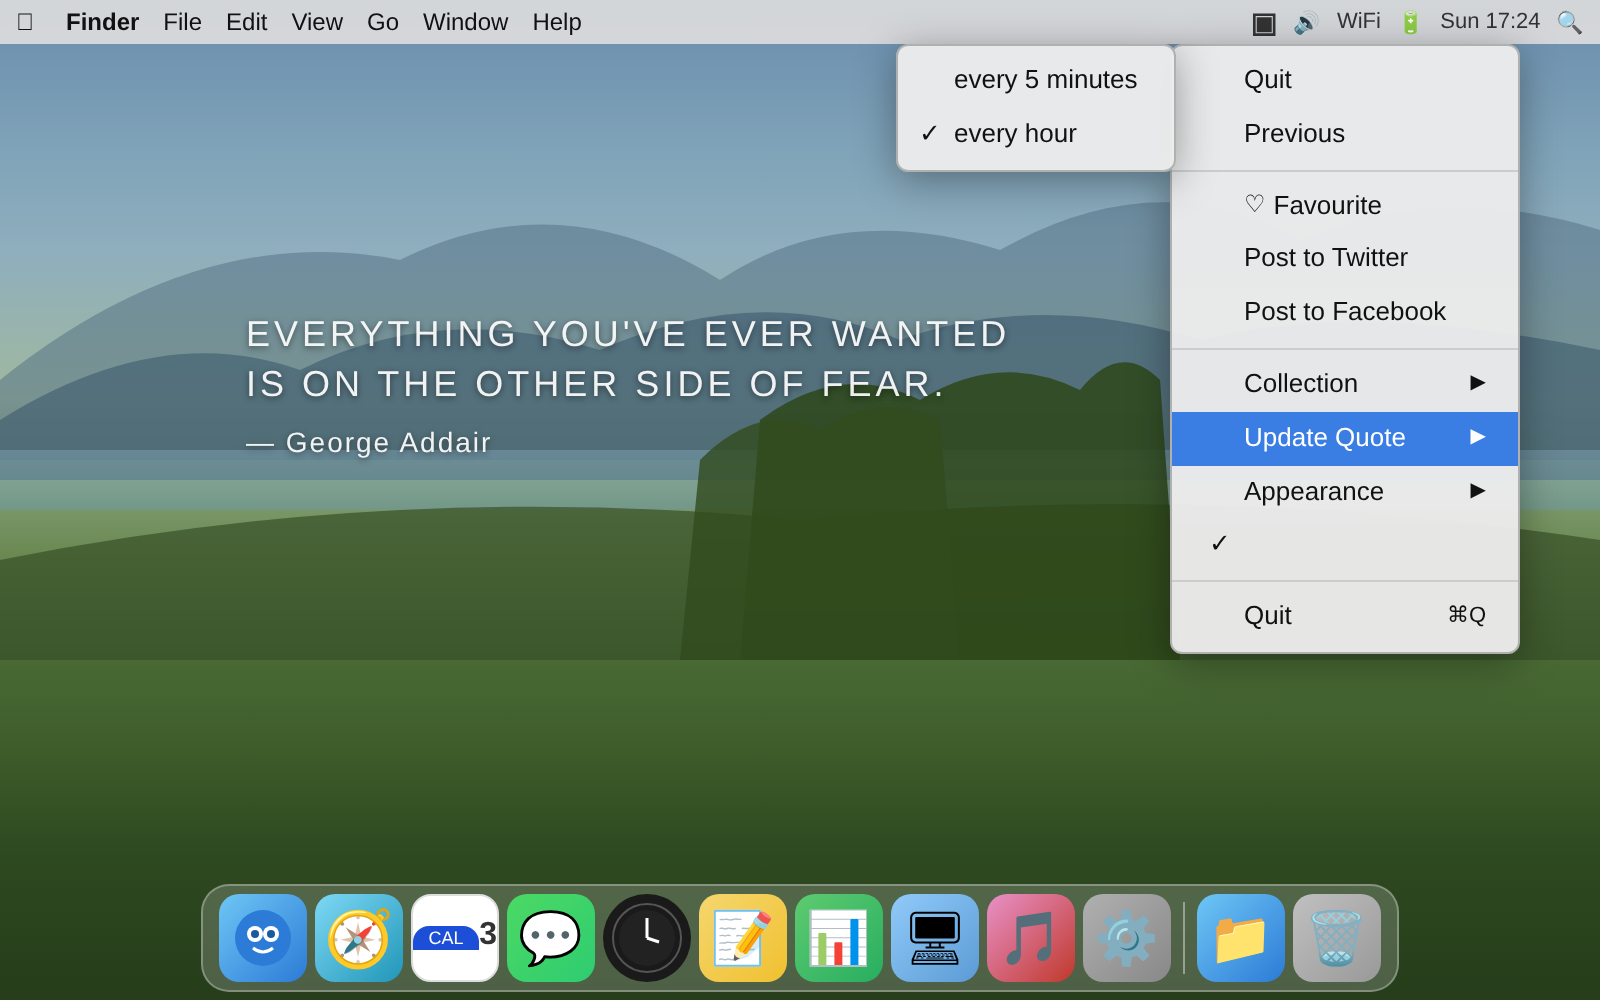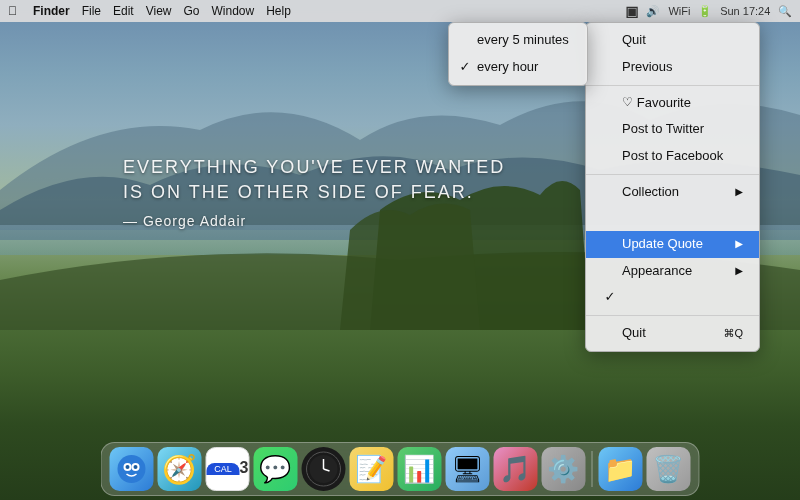--- a/index.html
+++ b/index.html
@@ -157,21 +157,20 @@
       display: flex;
       align-items: center;
       justify-content: space-between;
       color: #111;
       line-height: 1.6;
     }
 
     .menu-item.highlighted {
       background: #3a7ee4;
       color: white;
-      margin-top: 25px;
     }
 
     .menu-item .checkmark {
       width: 16px;
       text-align: center;
     }
 
     .menu-item .arrow {
       font-size: 10px;
       margin-left: 8px;

